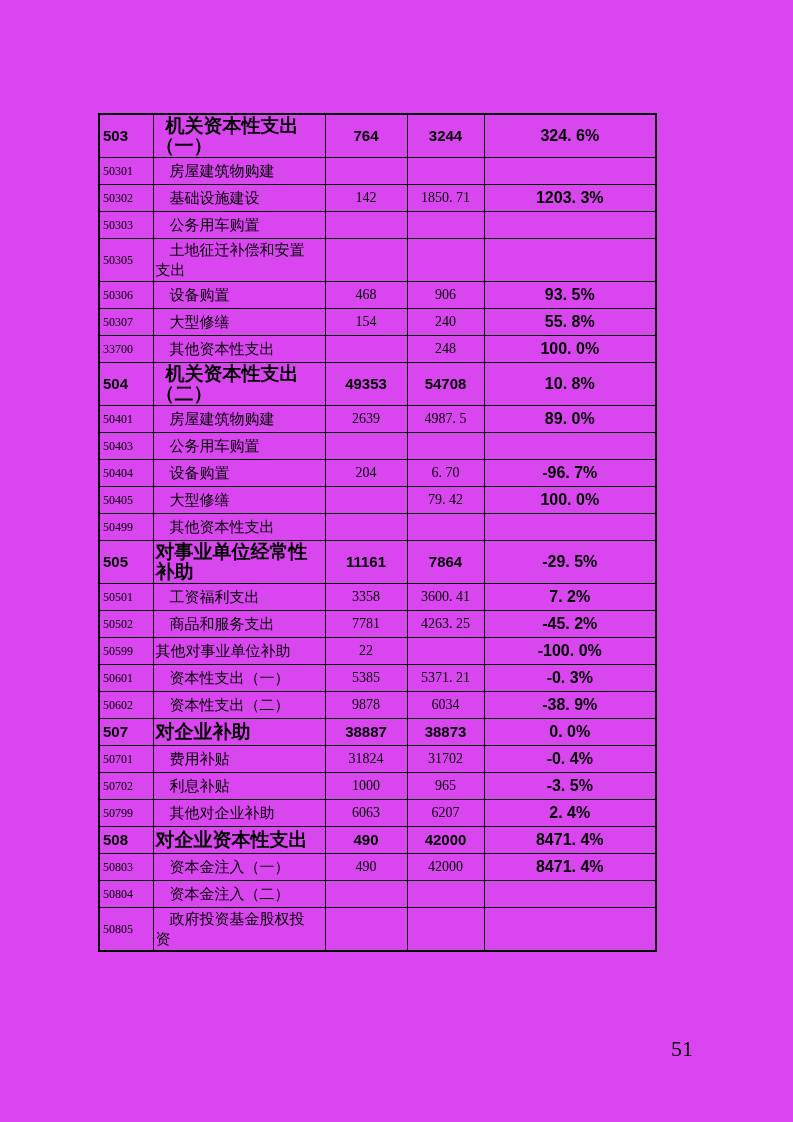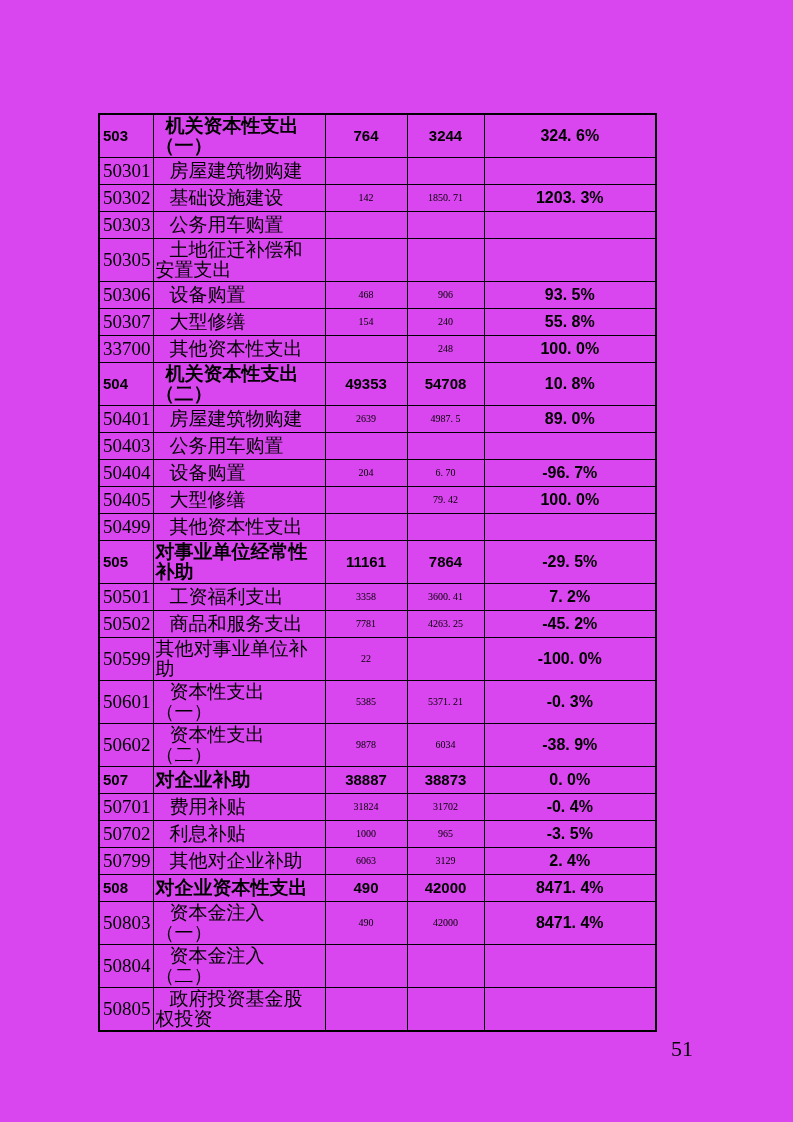--- a/index.html
+++ b/index.html
@@ -24,35 +24,35 @@
     border: 2px solid #000000;
   }
   table.budget-table td {
     border: 1px solid #000000;
     height: 27px;
     vertical-align: middle;
     overflow: hidden;
     line-height: 20px;
   }
   td.code {
-    font-size: 19px;
+    font-size: 12px;
     padding-left: 3px;
     font-family: "Liberation Serif", "DejaVu Serif", serif;
   }
   td.name {
-    font-size: 19px;
+    font-size: 15px;
     padding: 1px 9px 1px 2px;
     font-family: "Liberation Serif", "DejaVu Serif", serif;
     word-break: break-all;
   }
   td.name.ind-normal { text-indent: 14px; }
   td.name.ind-small  { text-indent: 10px; }
   td.name.ind-none   { text-indent: 0; }
   td.num {
-    font-size: 10px;
+    font-size: 14px;
     text-align: center;
     font-family: "Liberation Serif", "DejaVu Serif", serif;
   }
   td.pct {
     font-size: 16px;
     text-align: center;
     font-weight: bold;
     font-family: "Liberation Sans", "DejaVu Sans", sans-serif;
   }
   tr.section td {
@@ -240,21 +240,21 @@
           <td class="code">50702</td>
           <td class="name ind-normal">利息补贴</td>
           <td class="num">1000</td>
           <td class="num">965</td>
           <td class="pct">-3. 5%</td>
         </tr>
         <tr class="item">
           <td class="code">50799</td>
           <td class="name ind-normal">其他对企业补助</td>
           <td class="num">6063</td>
-          <td class="num">3129</td>
+          <td class="num">6207</td>
           <td class="pct">2. 4%</td>
         </tr>
         <tr class="section">
           <td class="code">508</td>
           <td class="name ind-none">对企业资本性支出</td>
           <td class="num">490</td>
           <td class="num">42000</td>
           <td class="pct">8471. 4%</td>
         </tr>
         <tr class="item">

